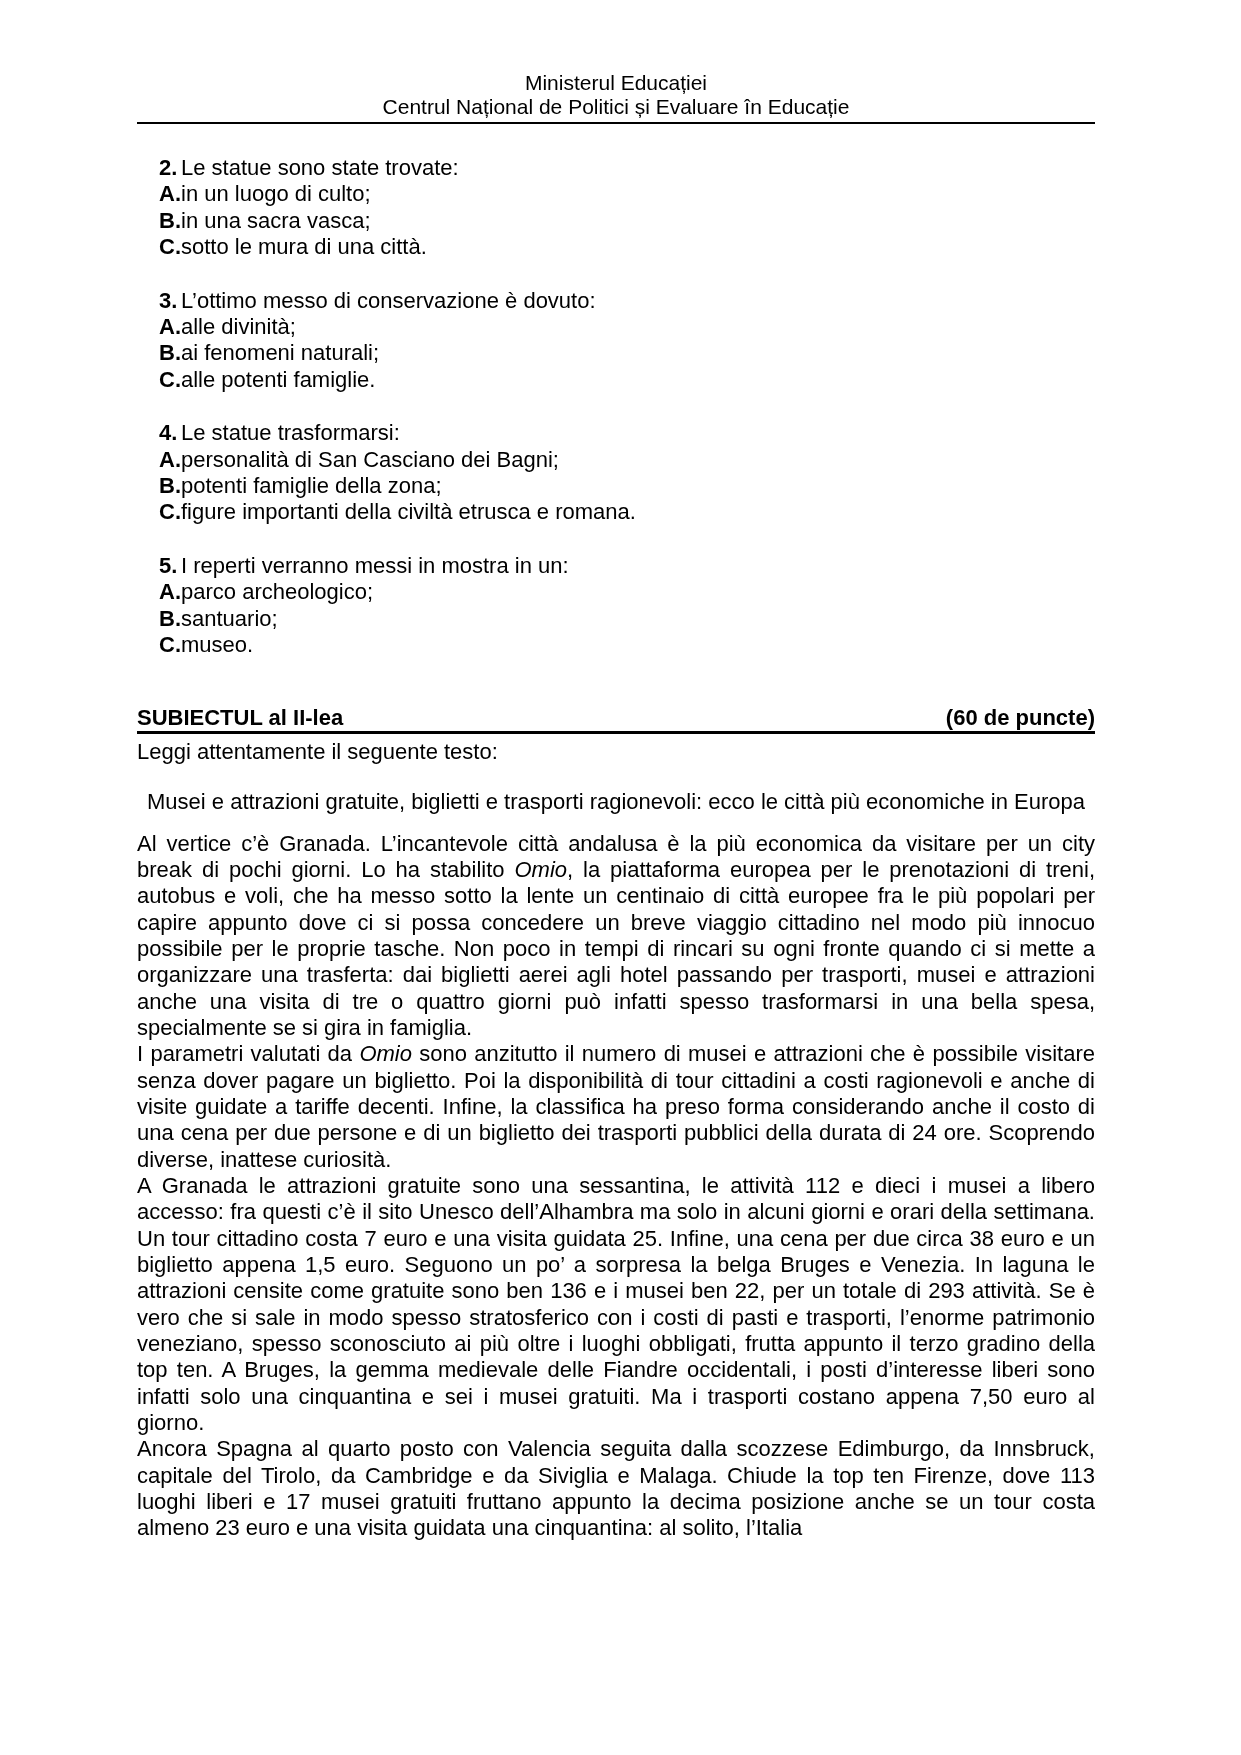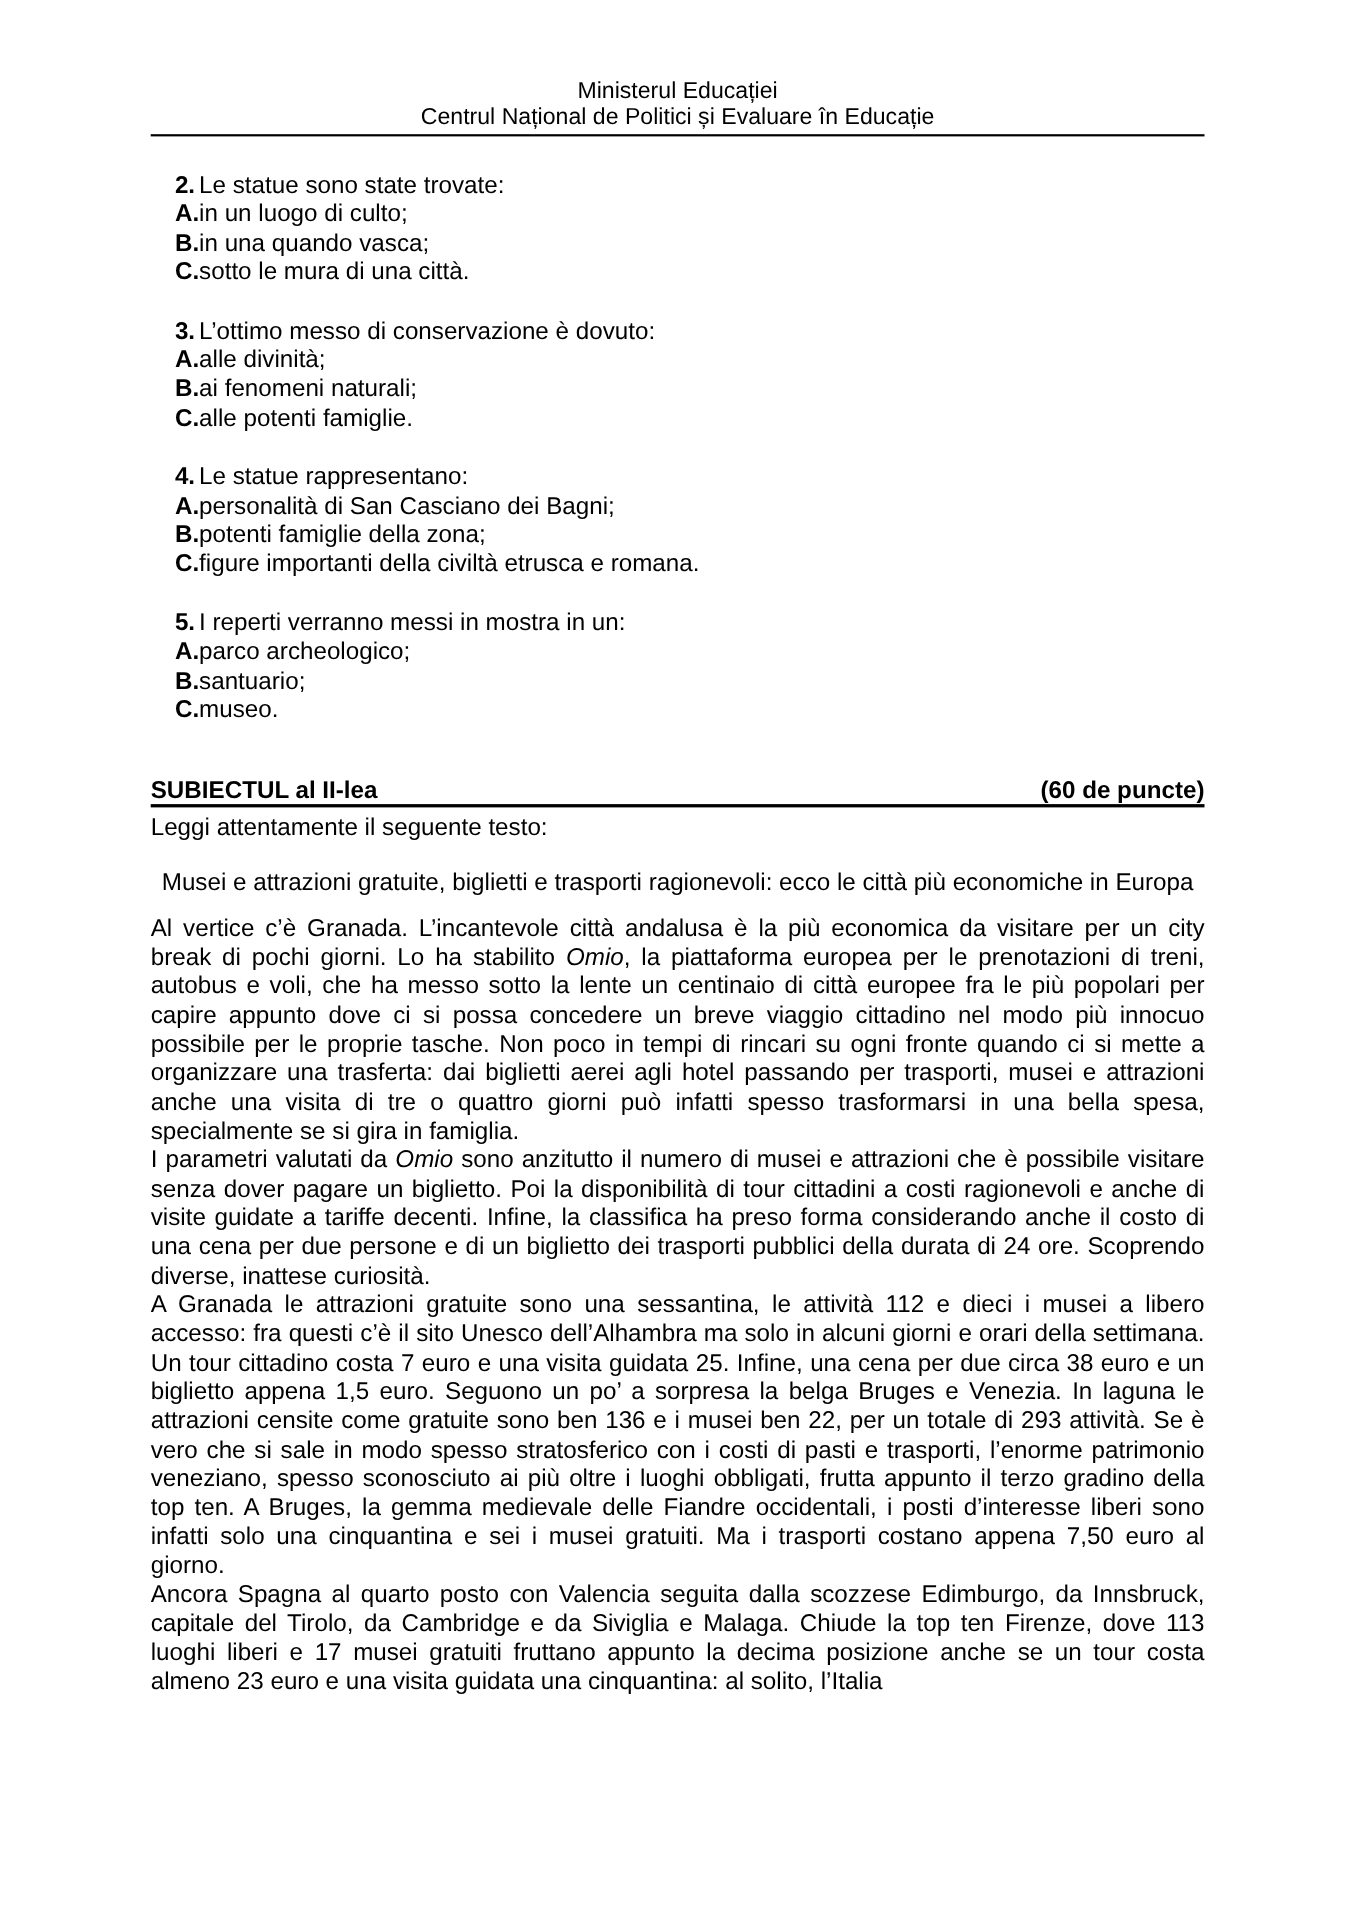--- a/index.html
+++ b/index.html
@@ -95,21 +95,21 @@
         <div class="qrow">
           <span class="qmarker">2.</span>
           <span class="qtext">Le statue sono state trovate:</span>
         </div>
         <div class="qrow">
           <span class="qmarker">A.</span>
           <span class="qtext">in un luogo di culto;</span>
         </div>
         <div class="qrow">
           <span class="qmarker">B.</span>
-          <span class="qtext">in una quando vasca;</span>
+          <span class="qtext">in una sacra vasca;</span>
         </div>
         <div class="qrow">
           <span class="qmarker">C.</span>
           <span class="qtext">sotto le mura di una città.</span>
         </div>
       </div>
 
       <div class="question">
         <div class="qrow">
           <span class="qmarker">3.</span>
@@ -125,21 +125,21 @@
         </div>
         <div class="qrow">
           <span class="qmarker">C.</span>
           <span class="qtext">alle potenti famiglie.</span>
         </div>
       </div>
 
       <div class="question">
         <div class="qrow">
           <span class="qmarker">4.</span>
-          <span class="qtext">Le statue rappresentano:</span>
+          <span class="qtext">Le statue trasformarsi:</span>
         </div>
         <div class="qrow">
           <span class="qmarker">A.</span>
           <span class="qtext">personalità di San Casciano dei Bagni;</span>
         </div>
         <div class="qrow">
           <span class="qmarker">B.</span>
           <span class="qtext">potenti famiglie della zona;</span>
         </div>
         <div class="qrow">

